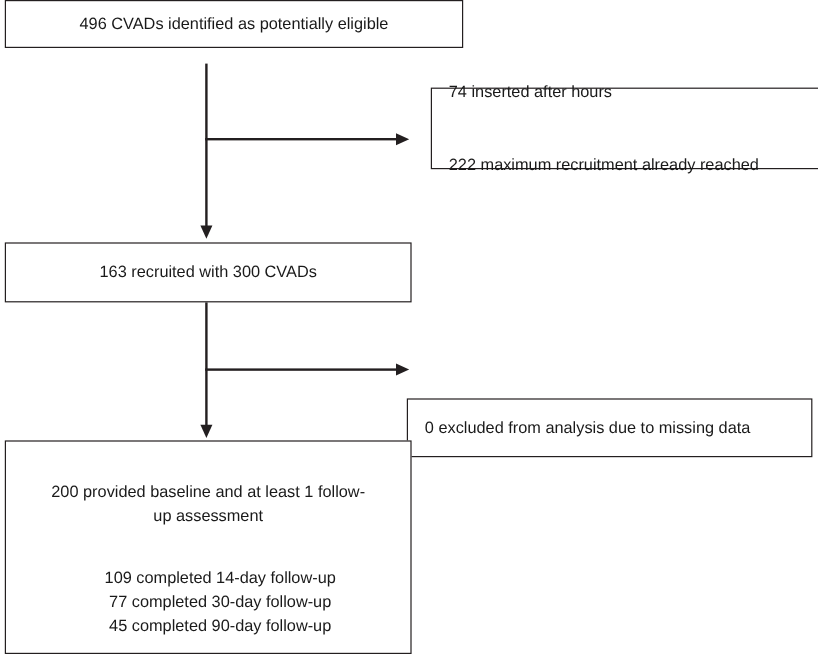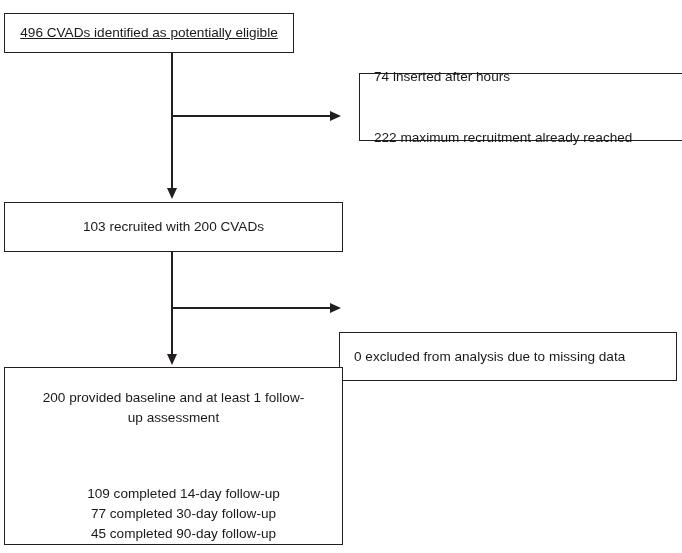--- a/index.html
+++ b/index.html
@@ -76,50 +76,50 @@
   .sub-block div {
     line-height: 20px;
     margin-left: 20px;
   }
 </style>
 </head>
 <body>
 
 <div id="flow-root">
 
-  <div class="fc-box center-text" style="left:4px; top:13px; width:290px; height:40px;text-decoration:underline;">
+  <div class="fc-box center-text" style="left:4px; top:0; width:382px; height:40px;">
     <div class="txt">496 CVADs identified as potentially eligible</div>
   </div>
 
   <div class="v-line" style="left:171px; top:53px; height:138px;"></div>
   <div class="arrow-down" style="left:167px; top:188px;"></div>
 
   <div class="h-line" style="left:171px; top:115px; width:164px;"></div>
   <div class="arrow-right" style="left:330px; top:111px;"></div>
 
   <div class="fc-box left-text" style="left:359px; top:73px; width:338px; height:68px;text-align:right;">
     <div class="txt pad-l">74 inserted after hours</div>
     <div class="txt pad-l" style="margin-top:41px;">222 maximum recruitment already reached</div>
   </div>
 
   <div class="fc-box center-text" style="left:4px; top:202px; width:339px; height:50px;">
-    <div class="txt">103 recruited with 200 CVADs</div>
+    <div class="txt">163 recruited with 300 CVADs</div>
   </div>
 
   <div class="v-line" style="left:171px; top:252px; height:104px;"></div>
   <div class="arrow-down" style="left:167px; top:354px;"></div>
 
   <div class="h-line" style="left:171px; top:307px; width:164px;"></div>
   <div class="arrow-right" style="left:330px; top:303px;"></div>
 
   <div class="fc-box left-text" style="left:339px; top:284px; width:338px; height:49px;margin-top:48px;">
     <div class="txt pad-l">0 excluded from analysis due to missing data</div>
   </div>
 
-  <div class="fc-box" style="left:4px; top:367px; width:339px; height:178px; justify-content:space-between; align-items:center;">
+  <div class="fc-box" style="left:4px; top:367px; width:339px; height:178px; justify-content:center; align-items:center;">
     <div style="text-align:center; margin-top:20px;">
       <div class="txt">200 provided baseline and at least 1 follow-</div>
       <div class="txt">up assessment</div>
     </div>
     <div class="sub-block" style="text-align:center; margin-top:32px;">
       <div class="txt">109 completed 14-day follow-up</div>
       <div class="txt">77 completed 30-day follow-up</div>
       <div class="txt">45 completed 90-day follow-up</div>
     </div>
   </div>

